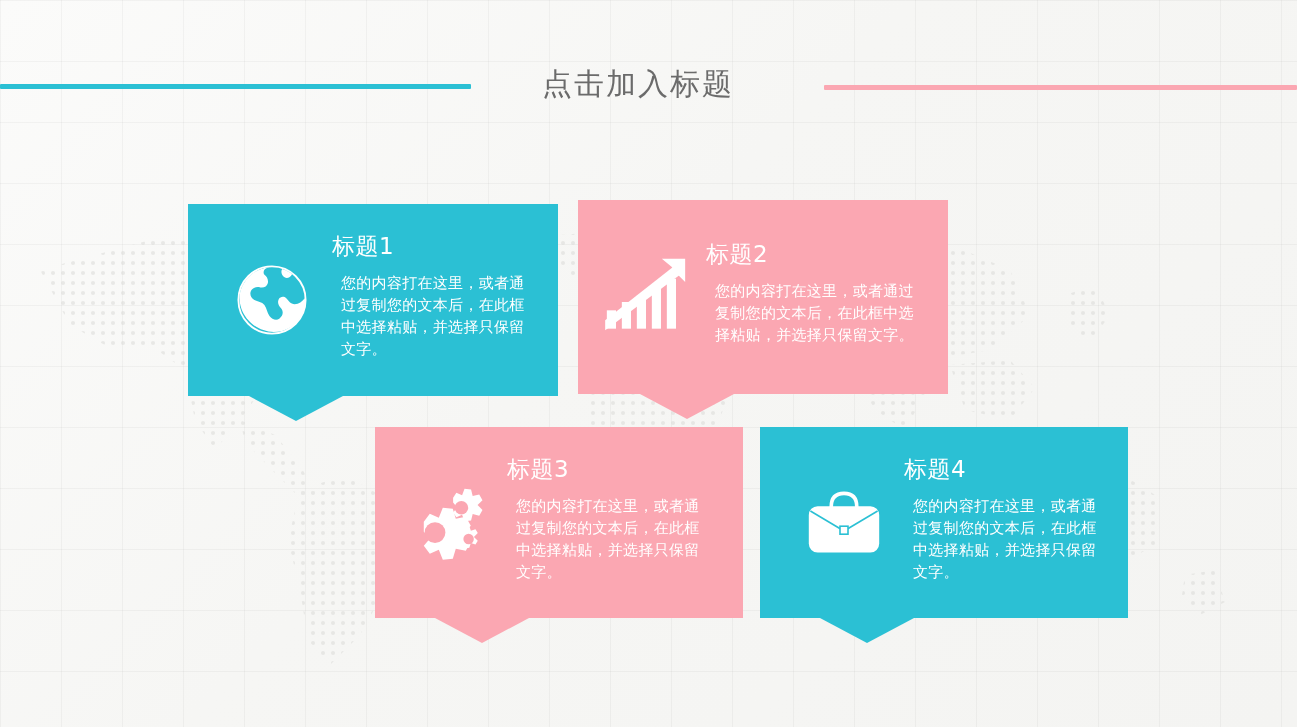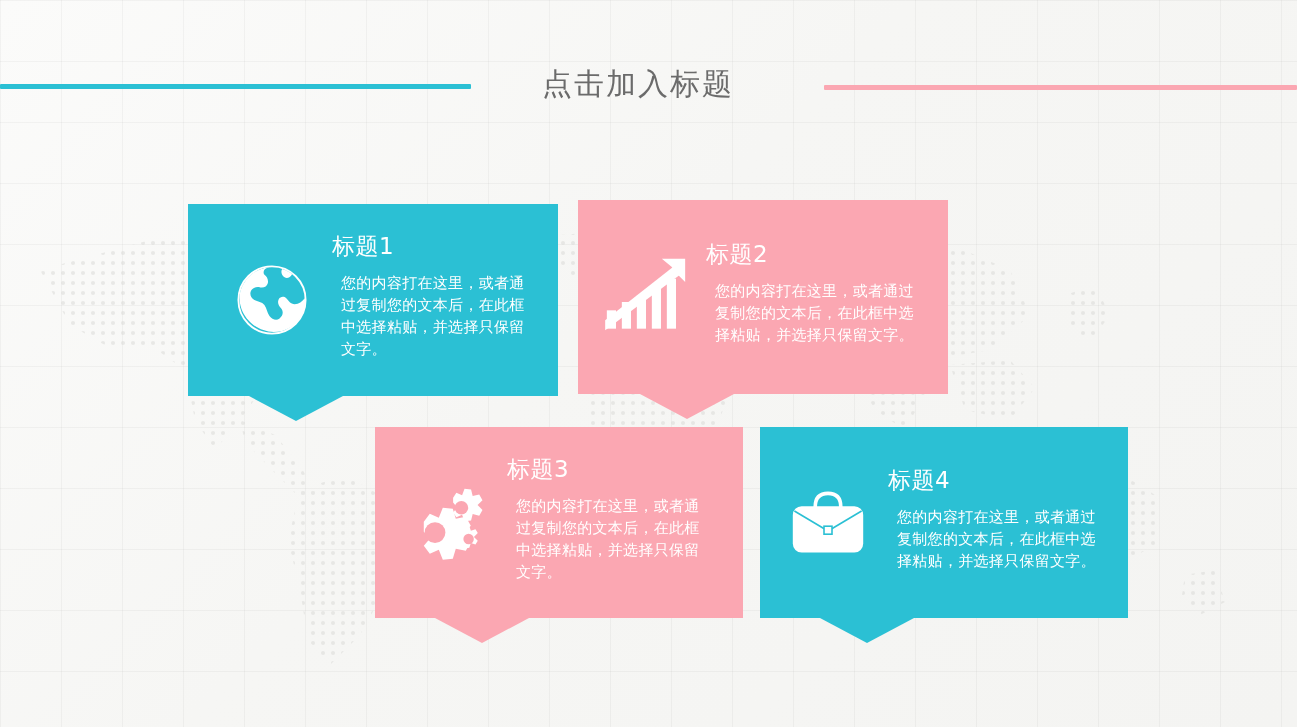--- a/index.html
+++ b/index.html
@@ -61,21 +61,21 @@
   #card1 .tail{left:61px;top:192px;border-top:25px solid #2bc0d4;}
   #card2{left:578px;top:200px;width:370px;height:194px;}
   #card2 .tail{left:62px;top:194px;border-top:25px solid #fba7b2;}
   #card3{left:375px;top:427px;width:368px;height:191px;}
   #card3 .tail{left:60px;top:191px;border-top:25px solid #fba7b2;}
   #card4{left:760px;top:427px;width:368px;height:191px;}
   #card4 .tail{left:60px;top:191px;border-top:25px solid #2bc0d4;}
   #card1 .card-inner{padding-left:24px;}
   #card2 .card-inner{padding-left:8px;}
   #card3 .card-inner{padding-left:12px;}
-  #card4 .card-inner{padding-left:8px;}
+  #card4 .card-inner{padding-left:24px;}
 </style>
 </head>
 <body>
 
 <div id="slide">
 
   <svg id="worldmap" viewBox="0 0 1297 560" preserveAspectRatio="none" aria-hidden="true">
     <defs>
       <pattern id="dots" width="10" height="10" patternUnits="userSpaceOnUse">
         <circle cx="3" cy="3" r="2.1" fill="#d9d9d6"></circle>

